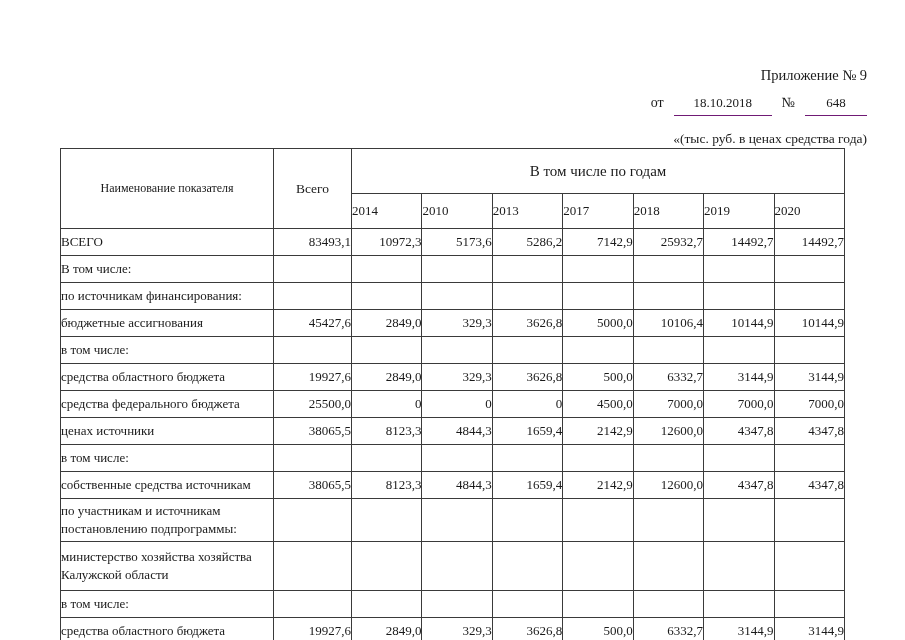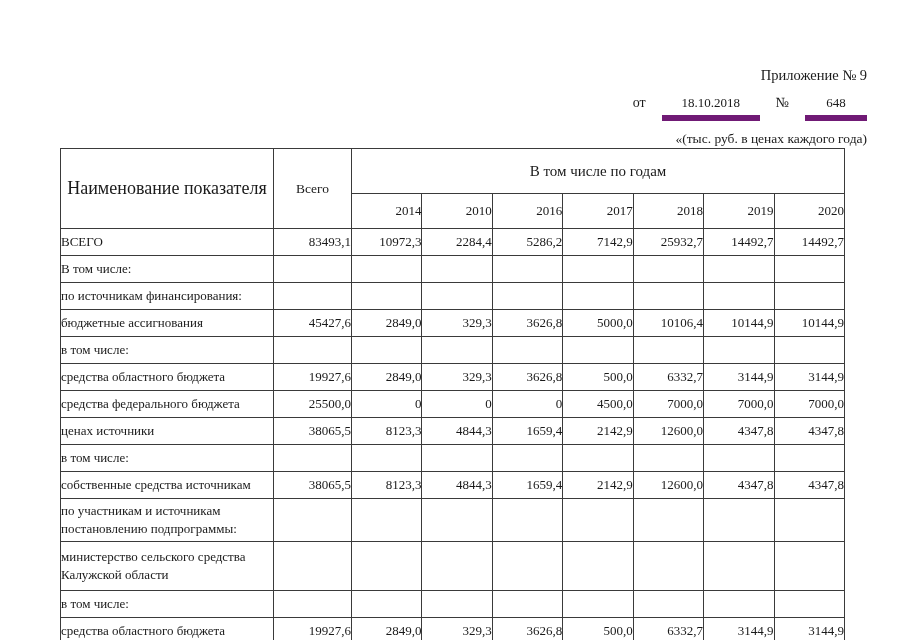--- a/index.html
+++ b/index.html
@@ -36,29 +36,29 @@
     white-space: nowrap;
   }
   .header .line2 {
     margin-top: 2px;
   }
   .dateline {
     margin-top: 6px;
     display: flex;
     justify-content: flex-end;
     align-items: baseline;
-    gap: 16px;
+    gap: 10px;
     white-space: nowrap;
   }
   .dateline .lbl {
     font-size: 14px;
   }
   .dateline .val {
     display: inline-block;
-    border-bottom: 6px solid #701a75;
+    border-bottom: 1px solid #701a75;
     padding: 0 10px 1px 10px;
     font-size: 13px;
     min-width: 78px;
     text-align: center;
   }
   .dateline .val.num {
     min-width: 42px;
   }
 
   
@@ -85,39 +85,39 @@
   }
   table.fin th, table.fin td {
     border: 1px solid #3a3a3a;
     padding: 0;
     vertical-align: middle;
   }
   th.h-name {
     width: 212px;
     height: 44px;
     font-weight: normal;
-    font-size: 18px;
+    font-size: 12px;
     text-align: center;
   }
   th.h-total {
     width: 77px;
     font-weight: normal;
     font-size: 13.5px;
     text-align: center;
   }
   th.h-years {
     font-weight: normal;
     font-size: 15px;
     text-align: center;
     height: 44px;
   }
   th.h-year {
     font-weight: normal;
     font-size: 13px;
-    text-align: right;
+    text-align: left;
     height: 34px;
     width: 71px;
   }
   td.c-name {
     text-align: left;
     padding: 4px 6px 4px 8px;
     font-size: 13px;
     line-height: 1.35;
   }
   td.c-num {
@@ -138,47 +138,47 @@
   <div class="header">
     <div class="line">Приложение № 9</div>
     <div class="dateline">
       <span class="lbl">от</span>
       <span class="val">18.10.2018</span>
       <span class="lbl">№</span>
       <span class="val num">648</span>
     </div>
   </div>
 
-  <div class="units">«(тыс. руб. в ценах каждого года)</div>
+  <div class="units">«(тыс. руб. в ценах средства года)</div>
 
   <div class="table-wrap">
     <table class="fin">
       <thead>
         <tr>
           <th class="h-name" rowspan="2">Наименование показателя</th>
           <th class="h-total" rowspan="2">Всего</th>
           <th class="h-years" colspan="7">В том числе по годам</th>
         </tr>
         <tr>
           <th class="h-year">2014</th>
           <th class="h-year">2010</th>
-          <th class="h-year">2016</th>
+          <th class="h-year">2013</th>
           <th class="h-year">2017</th>
           <th class="h-year">2018</th>
           <th class="h-year">2019</th>
           <th class="h-year">2020</th>
         </tr>
       </thead>
       <tbody>
 
         <tr class="r-std">
           <td class="c-name">ВСЕГО</td>
           <td class="c-num">83493,1</td>
           <td class="c-num">10972,3</td>
-          <td class="c-num">2284,4</td>
+          <td class="c-num">5173,6</td>
           <td class="c-num">5286,2</td>
           <td class="c-num">7142,9</td>
           <td class="c-num">25932,7</td>
           <td class="c-num">14492,7</td>
           <td class="c-num">14492,7</td>
         </tr>
 
         <tr class="r-std">
           <td class="c-name">В том числе:</td>
           <td class="c-num"></td>
@@ -293,21 +293,21 @@
           <td class="c-num"></td>
           <td class="c-num"></td>
           <td class="c-num"></td>
           <td class="c-num"></td>
           <td class="c-num"></td>
           <td class="c-num"></td>
           <td class="c-num"></td>
         </tr>
 
         <tr class="r-vtall">
-          <td class="c-name">министерство сельского средства Калужской области</td>
+          <td class="c-name">министерство хозяйства хозяйства Калужской области</td>
           <td class="c-num"></td>
           <td class="c-num"></td>
           <td class="c-num"></td>
           <td class="c-num"></td>
           <td class="c-num"></td>
           <td class="c-num"></td>
           <td class="c-num"></td>
           <td class="c-num"></td>
         </tr>
 

